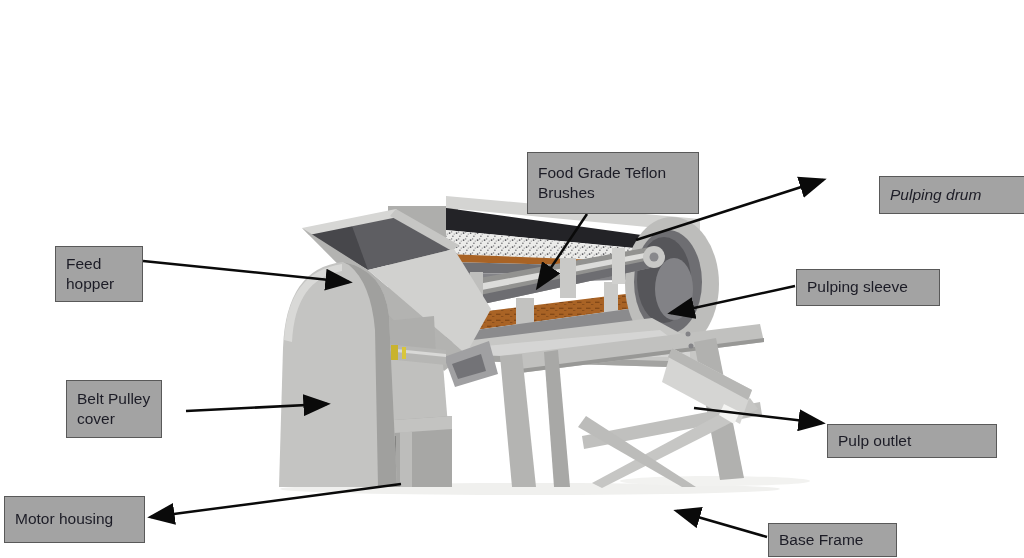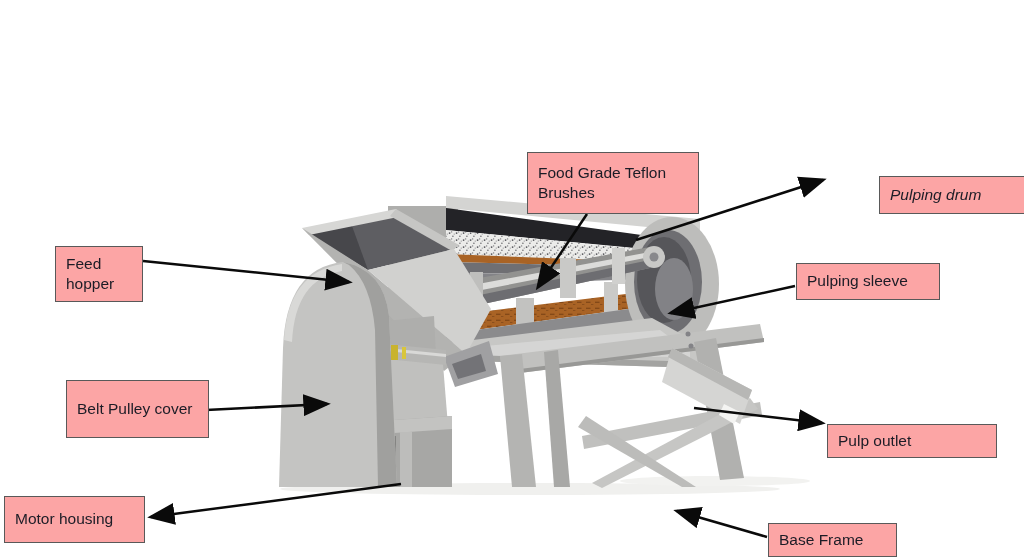--- a/index.html
+++ b/index.html
@@ -1,19 +1,19 @@
 <!DOCTYPE html>
 <html><head>
 <meta charset="utf-8">
 <style>
   html,body{margin:0;padding:0;background:#ffffff;}
   #stage{position:relative;width:1024px;height:558px;background:#ffffff;overflow:hidden;
          font-family:"Liberation Sans",sans-serif;}
   #machine-svg{position:absolute;left:0;top:0;}
-  .lbl{position:absolute;background:#fca5a5;border:1.4px solid #595959;box-sizing:border-box;
+  .lbl{position:absolute;background:#a3a3a3;border:1.4px solid #595959;box-sizing:border-box;
        display:flex;align-items:center;padding:2px 6px 2px 10px;
        font-size:15.5px;line-height:1.32;color:#1c1c26;}
 </style>
 </head>
 <body>
 
 <div id="stage">
 
   <svg id="machine-svg" width="1024" height="558" viewBox="0 0 1024 558">
     <defs>
@@ -144,25 +144,25 @@
   </div>
 
   <div class="lbl" style="left:879px;top:176px;width:178px;height:38px;font-style:italic;">
     <span>Pulping drum</span>
   </div>
 
   <div class="lbl" style="left:55px;top:246px;width:88px;height:56px;">
     <span>Feed hopper</span>
   </div>
 
-  <div class="lbl" style="left:796px;top:263px;width:144px;height:37px;">
+  <div class="lbl" style="left:796px;top:269px;width:144px;height:37px;">
     <span>Pulping sleeve</span>
   </div>
 
-  <div class="lbl" style="left:66px;top:380px;width:143px;height:58px;">
+  <div class="lbl" style="left:66px;top:380px;width:96px;height:58px;">
     <span>Belt Pulley cover</span>
   </div>
 
   <div class="lbl" style="left:4px;top:496px;width:141px;height:47px;">
     <span>Motor housing</span>
   </div>
 
   <div class="lbl" style="left:827px;top:424px;width:170px;height:34px;">
     <span>Pulp outlet</span>
   </div>

